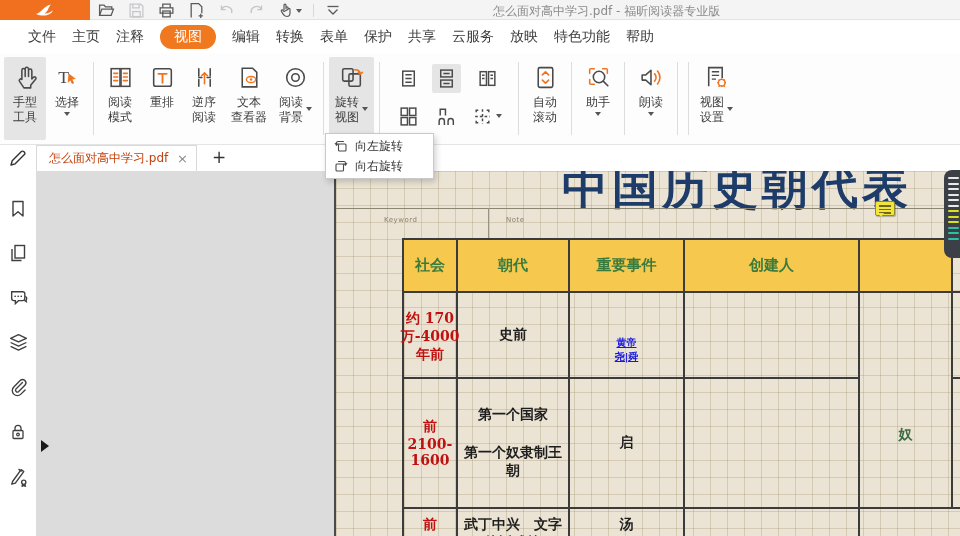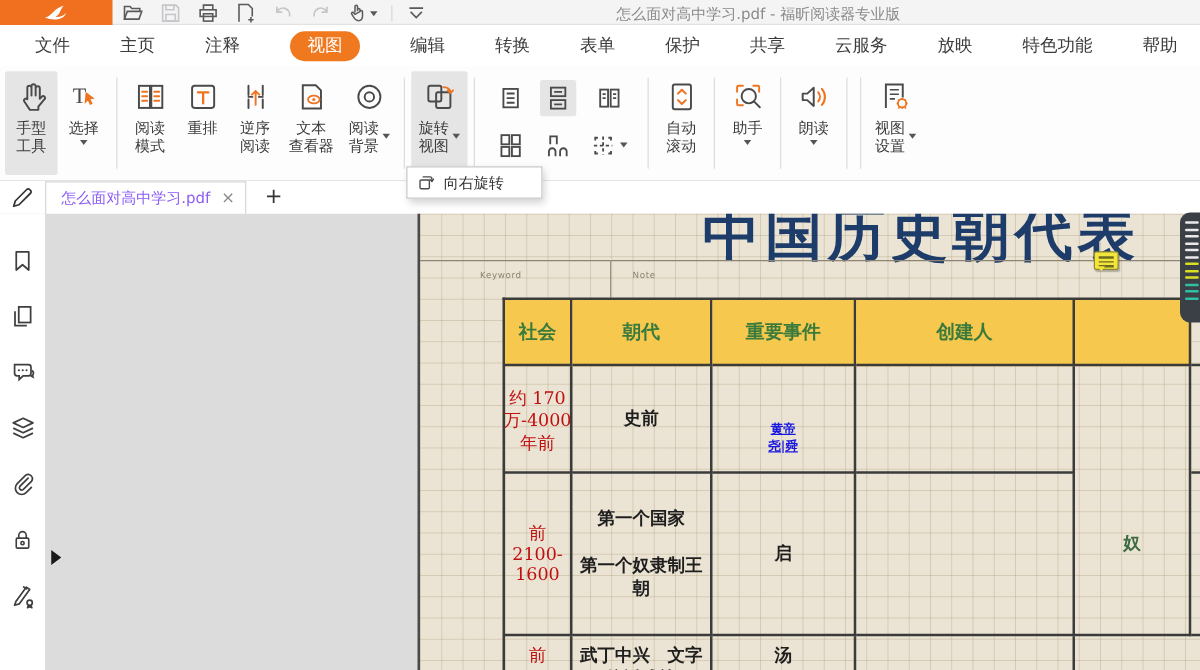--- a/index.html
+++ b/index.html
@@ -10,21 +10,21 @@
   .titlebar { position:absolute; left:0; top:0; width:960px; height:20px; background:#F4F4F4; border-bottom:1px solid #E2E2E2; }
   .logo-block { position:absolute; left:0; top:0; width:90px; height:20px; background:#F0701F; display:flex; align-items:center; justify-content:center; }
   .qat { position:absolute; left:96px; top:0; height:20px; display:flex; align-items:center; gap:9px; }
   .qat svg { display:block; }
   .qat .qbtn { display:flex; align-items:center; padding:1px 2px; }
   .win-title { position:absolute; left:493px; top:3px; font-size:12px; color:#8A8A8A; white-space:nowrap; }
   .caret-s { width:0; height:0; border:3px solid transparent; border-top:4px solid #5a5a5a; margin-left:2px; margin-top:4px; }
   .qat-sep { width:1px; height:13px; background:#D8D8D8; }
 
   
-  .menubar { position:absolute; left:0; top:20px; width:960px; height:33px; background:#FFFFFF; display:flex; align-items:center; padding-left:28px; gap:40px; }
+  .menubar { position:absolute; left:0; top:20px; width:960px; height:33px; background:#FFFFFF; display:flex; align-items:center; padding-left:28px; gap:16px; }
   .menu-item { font-size:14px; color:#3C3C3C; cursor:default; white-space:nowrap; }
   .menu-item.active { background:#F0781E; color:#fff; padding:3px 14px; border-radius:12px; }
 
   
   .ribbon { position:absolute; left:0; top:53px; width:960px; height:92px; background:#FDFDFD; border-bottom:1px solid #E4E4E4; display:flex; align-items:stretch; padding:4px 0 4px 4px; }
   .tbtn { display:flex; flex-direction:column; align-items:center; justify-content:flex-start; padding:5px 6px 2px; border-radius:2px; min-width:42px; }
   .tbtn.selected { background:#E5E5E5; }
   .tbtn .ticon { height:30px; display:flex; align-items:center; justify-content:center; }
   .tb-label { font-size:12px; line-height:15px; color:#3C3C3C; text-align:center; white-space:pre-line; margin-top:3px; }
   .lblrow { display:flex; align-items:center; }
@@ -32,21 +32,21 @@
   .caret { width:0; height:0; border:3.5px solid transparent; border-top:4.5px solid #555; margin-left:3px; margin-top:3px; }
   .caret.below { margin:2px 0 0 0; }
   .layout-grid { display:grid; grid-template-columns:38px 38px 44px; grid-template-rows:38px 38px; place-items:center; margin:2px 4px; }
   .lg-cell { display:flex; align-items:center; justify-content:center; padding:4px; border-radius:2px; }
   .lg-cell.selected { background:#E5E5E5; }
 
   
   .tabbar { position:absolute; left:0; top:145px; width:960px; height:26px; background:#FFFFFF; }
   .pencil-btn { position:absolute; left:8px; top:3px; }
   .doc-tab { position:absolute; left:36px; top:0px; width:161px; height:26px; background:#fff; border:1px solid #D8D8D8; border-bottom:none; display:flex; align-items:center; padding:0 8px 0 12px; }
-  .doc-tab .tab-title { font-size:12px; color:#8b5cf6; white-space:nowrap; overflow:hidden; flex:1; }
+  .doc-tab .tab-title { font-size:12px; color:#c2410c; white-space:nowrap; overflow:hidden; flex:1; }
   .doc-tab .tab-close { font-size:13px; color:#888; margin-left:6px; }
   .newtab-btn { position:absolute; left:209px; top:2px; font-size:17px; color:#333; width:20px; text-align:center; }
 
   
   .main { position:absolute; left:0; top:171px; width:960px; height:365px; background:#DCDCDC; }
   .sidebar { position:absolute; left:0; top:171px; width:36px; height:365px; background:#FFFFFF; display:flex; flex-direction:column; align-items:center; padding-top:28px; gap:24px; }
   .sb-icon { display:flex; align-items:center; justify-content:center; }
   .panel-handle { position:absolute; left:41px; top:440px; width:0; height:0; border-top:6px solid transparent; border-bottom:6px solid transparent; border-left:8px solid #1a1a1a; }
 
   
@@ -61,21 +61,21 @@
   .tmpl-label { position:absolute; top:45px; font-size:7px; color:#8A8274; letter-spacing:.5px; }
   .note-annot { position:absolute; left:539px; top:30px; width:20px; height:15px; background:#F4E53C; border:1px solid #8E8A33; border-radius:2px; box-shadow:1px 1px 1px rgba(0,0,0,.25); }
   .note-annot:after { content:""; position:absolute; left:2px; bottom:-5px; border:3px solid transparent; border-top:4px solid #F4E53C; }
   .note-annot .nl { position:absolute; left:3px; right:3px; height:1.5px; background:#6d6a20; }
 
   
   .htable { position:absolute; left:66px; top:67px; width:596px; display:grid; grid-template-columns:54px 112px 115px 175px 93px 47px; grid-template-rows:53px 86px 130px 75px; border-left:2px solid #3B3B3B; border-top:2px solid #3B3B3B; }
   .cell { border-right:2px solid #3B3B3B; border-bottom:2px solid #3B3B3B; display:flex; flex-direction:column; align-items:center; justify-content:center; text-align:center; font-family:"DejaVu Serif","Liberation Serif",serif; }
   .cell.hdr { background:#F6C94E; color:#3A7A3C; font-weight:bold; font-size:15px; }
   .green { color:#3D6B42; font-weight:bold; font-size:14px; }
-  .red { color:#C11010; font-weight:normal; font-size:14px; }
+  .red { color:#C11010; font-weight:bold; font-size:14px; }
   .blk { color:#1E1E1E; font-weight:600; font-size:14px; }
   .plink { color:#1816DF; font-weight:bold; font-size:10px; text-decoration:underline; }
   .spread { justify-content:flex-end; padding:13px 0; }
   .gap18 { gap:20px;justify-content:center; }
   .cell.top { justify-content:flex-start; padding-top:7px; }
   .merge2 { grid-row:span 2; justify-content:flex-start; padding-top:133px; }
 
   
   .pagenav { position:absolute; left:944px; top:170px; width:20px; height:88px; background:#3B4046; border-radius:8px 0 0 8px; padding:7px 0 0 4px; z-index:5; }
   .stripe { width:11px; height:2px; margin-bottom:3.5px; border-radius:1px; }
@@ -539,20 +539,28 @@
       <div class="stripe yellow"></div>
       <div class="stripe yellow"></div>
     <div class="stripe teal"></div>
       <div class="stripe teal"></div>
       <div class="stripe teal"></div>
   </div>
 
   <div class="rotate-menu">
     <div class="rm-item">
       <svg width="14" height="14" viewBox="0 0 14 14" fill="none" stroke="#4A4A4A" stroke-width="1.1">
+          <rect x="4.5" y="5" width="7.5" height="7" rx="1"></rect>
+          <path d="M9.5 2.5H4a1.5 1.5 0 00-1.5 1.5v1.5" stroke-linecap="round"></path>
+          <path d="M1.2 4.3l1.3 2 1.6-1.8" stroke-linecap="round" stroke-linejoin="round"></path>
+        </svg>
+      <span>向左旋转</span>
+    </div>
+    <div class="rm-item">
+      <svg width="14" height="14" viewBox="0 0 14 14" fill="none" stroke="#4A4A4A" stroke-width="1.1">
           <rect x="2" y="5" width="7.5" height="7" rx="1"></rect>
           <path d="M4.5 2.5H10a1.5 1.5 0 011.5 1.5v1.5" stroke-linecap="round"></path>
           <path d="M12.8 4.3l-1.3 2-1.6-1.8" stroke-linecap="round" stroke-linejoin="round"></path>
         </svg>
       <span>向右旋转</span>
     </div>
   </div>
 
 </div>
 

